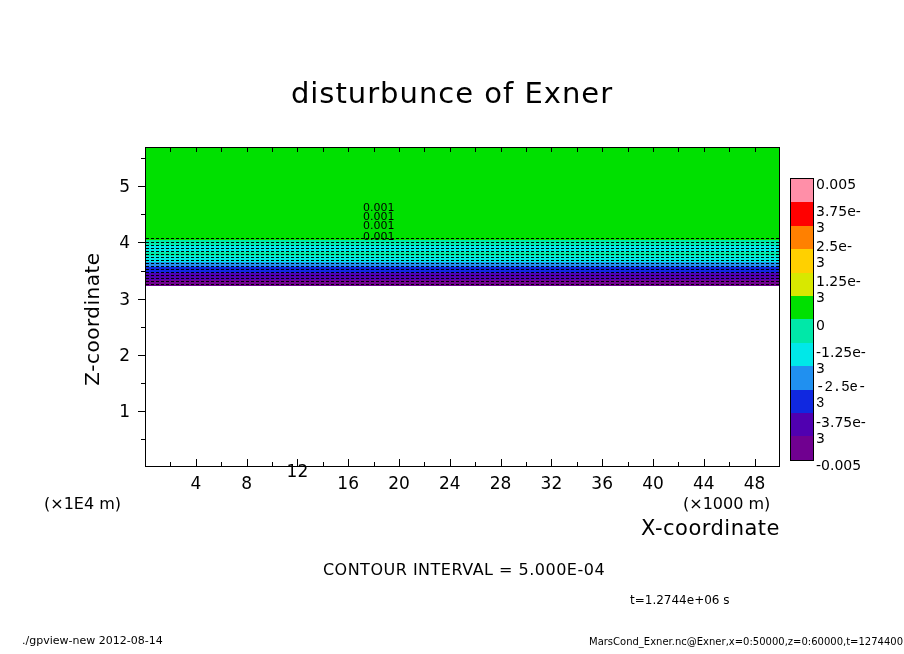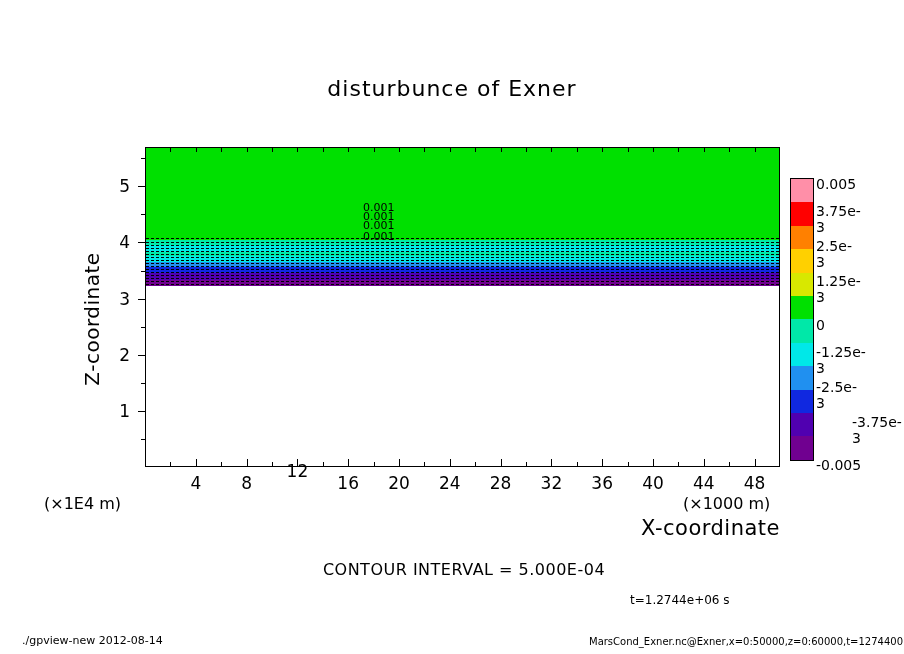--- a/index.html
+++ b/index.html
@@ -13,21 +13,21 @@
     position: relative;
     font-family: "DejaVu Sans", sans-serif;
     color: #000000;
     overflow: hidden;
   }
   .abs { position: absolute; }
 
   #title {
     left: 0; top: 76px; width: 904px;
     text-align: center;
-    font-size: 22px;
+    font-size: 29px;
     letter-spacing: 1px;
     color: #000;
   }
 
   
   #plot-frame {
     left: 145px; top: 147px;
     width: 635px; height: 320px;
     border: 1px solid #000;
     box-sizing: border-box;
@@ -302,21 +302,21 @@
     <div class="cb-cell" style="height: 23.4167px; background: rgb(80, 0, 176);"></div>
     <div class="cb-cell" style="height: 23.4167px; background: rgb(112, 0, 144);"></div>
   </div>
 <div class="abs" id="colorbar-ticks" style="left:0;top:0;width:860px;height:654px;">
     <div class="cb-tick" style="top: 184px;">0.005</div>
     <div class="cb-tick" style="top: 219.125px;">3.75e-3</div>
     <div class="cb-tick" style="top: 254.25px;">2.5e-3</div>
     <div class="cb-tick" style="top: 289.375px;">1.25e-3</div>
     <div class="cb-tick" style="top: 324.5px;">0</div>
     <div class="cb-tick" style="top: 359.625px;">-1.25e-3</div>
-    <div class="cb-tick" style="top: 394.75px;">-2.5e-3</div>
-    <div class="cb-tick" style="top: 429.875px; margin-left: 36px;">-3.75e-3</div>
+    <div class="cb-tick" style="top: 394.75px; font-family: Liberation Mono, monospace;">-2.5e-3</div>
+    <div class="cb-tick" style="top: 429.875px;">-3.75e-3</div>
     <div class="cb-tick" style="top: 465px;">-0.005</div>
   </div>
 
 <div class="abs" id="contour-interval">CONTOUR INTERVAL = 5.000E-04</div>
 <div class="abs" id="time-label">t=1.2744e+06 s</div>
 <div class="abs" id="footer-left">./gpview-new   2012-08-14</div>
 <div class="abs" id="footer-right">MarsCond_Exner.nc@Exner,x=0:50000,z=0:60000,t=1274400</div>
 
 </body></html>

